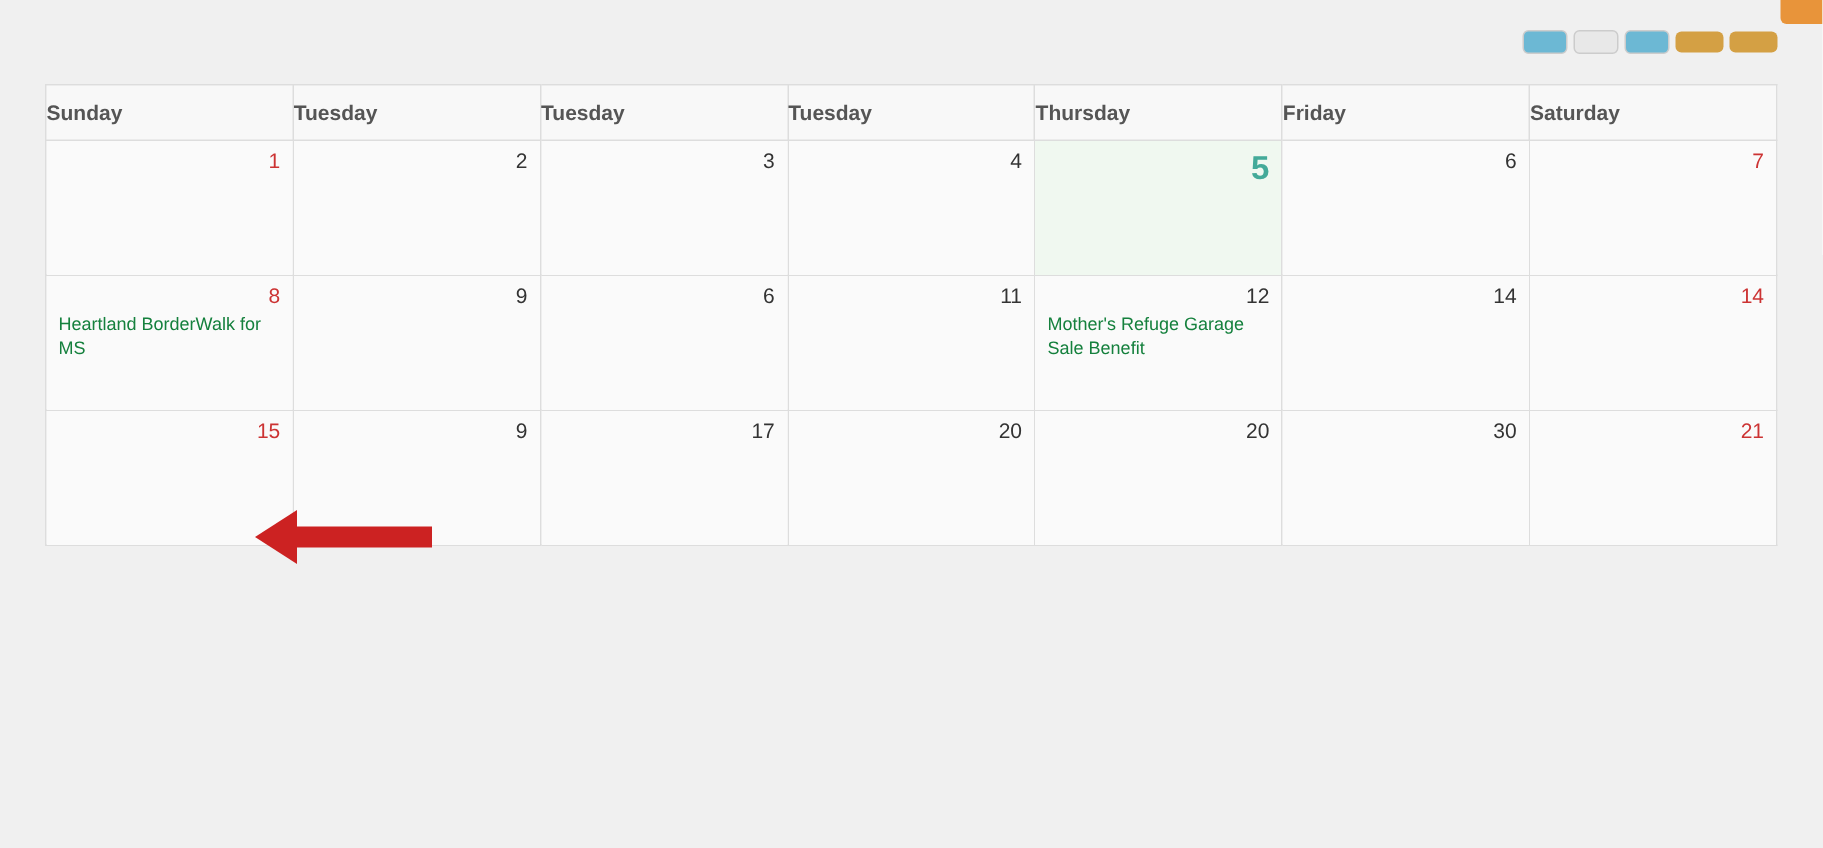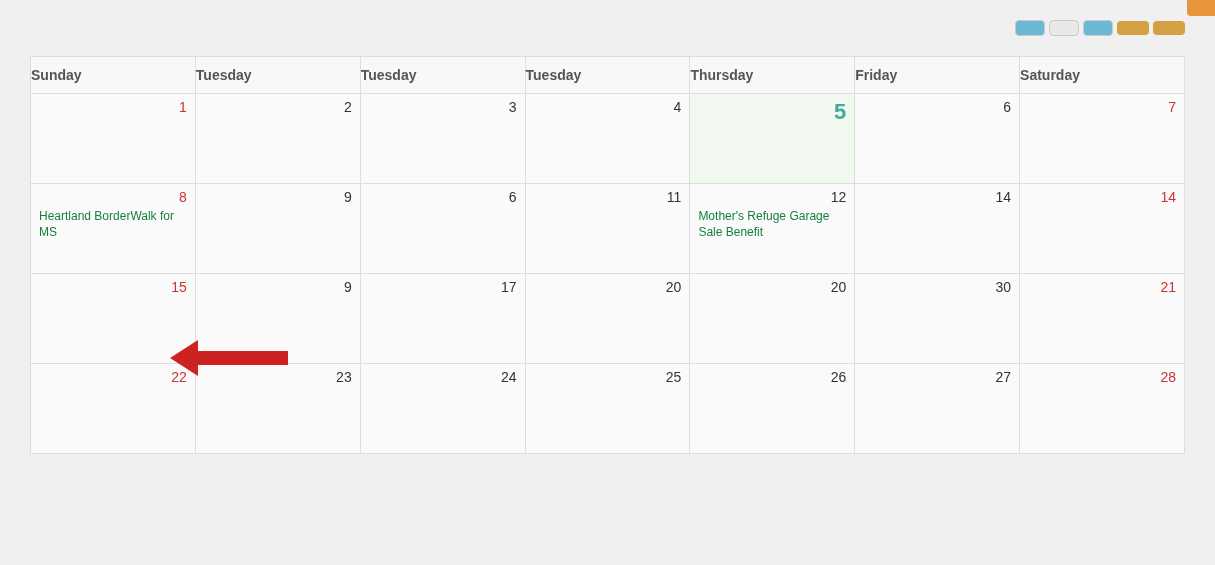--- a/index.html
+++ b/index.html
@@ -276,43 +276,20 @@
           <td class="day-cell">
             <span class="day-number">20</span>
           </td>
           <td class="day-cell">
             <span class="day-number">30</span>
           </td>
           <td class="day-cell">
             <span class="day-number weekend">21</span>
           </td>
         </tr>
-        <tr>
-          <td class="day-cell">
-            <span class="day-number weekend">22</span>
-          </td>
-          <td class="day-cell">
-            <span class="day-number">23</span>
-          </td>
-          <td class="day-cell">
-            <span class="day-number">24</span>
-          </td>
-          <td class="day-cell">
-            <span class="day-number">25</span>
-          </td>
-          <td class="day-cell">
-            <span class="day-number">26</span>
-          </td>
-          <td class="day-cell">
-            <span class="day-number">27</span>
-          </td>
-          <td class="day-cell">
-            <span class="day-number weekend">28</span>
-          </td>
-        </tr>
       </tbody>
   </table>
 
 </div>
 
 <div class="arrow-container">
   <div class="red-arrow">
     <div class="arrow-head"></div>
     <div class="arrow-body"></div>
   </div>

